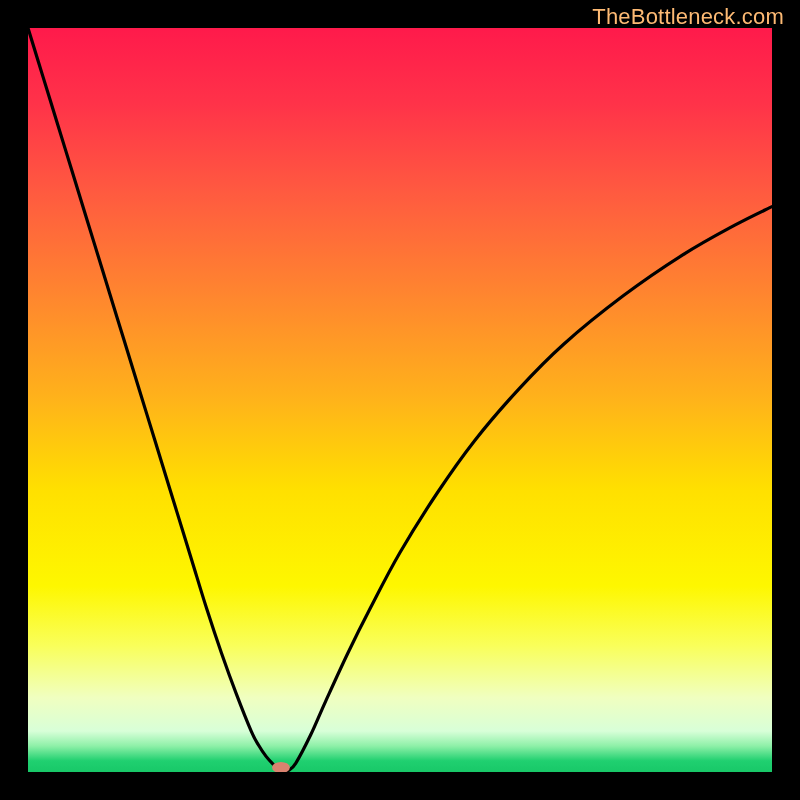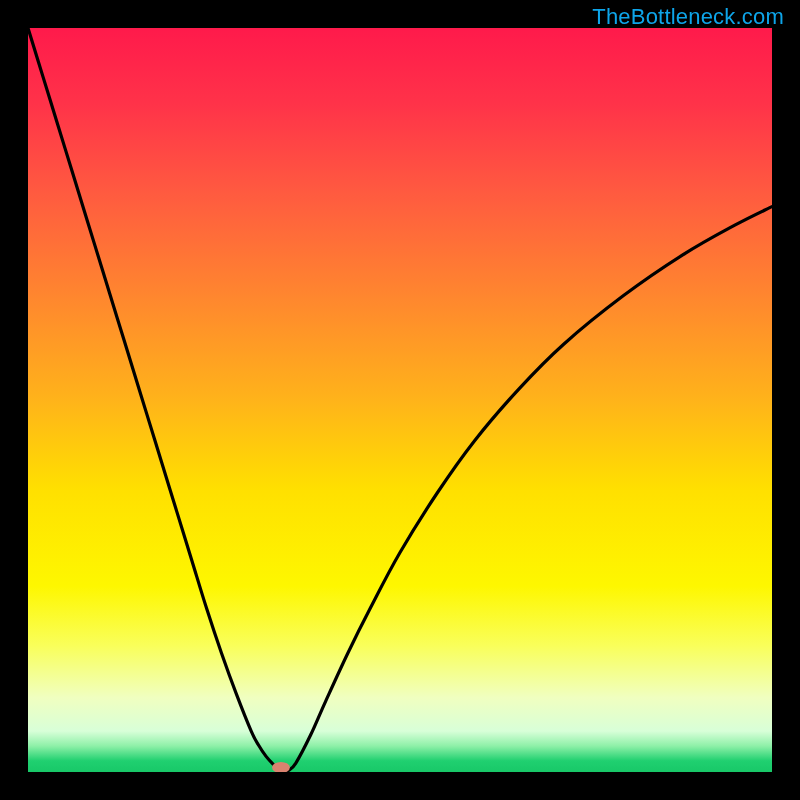--- a/index.html
+++ b/index.html
@@ -21,21 +21,21 @@
     position: absolute;
     left: 28px;
     top: 28px;
     width: 744px;
     height: 744px;
   }
   .watermark {
     position: absolute;
     top: 4px;
     right: 16px;
-    color: #0ea5e9;
+    color: #fdba74;
     font-size: 22px;
     font-weight: 500;
     letter-spacing: 0.2px;
   }
   svg { display: block; }
 </style>
 </head>
 <body>
 
 <div class="frame">

